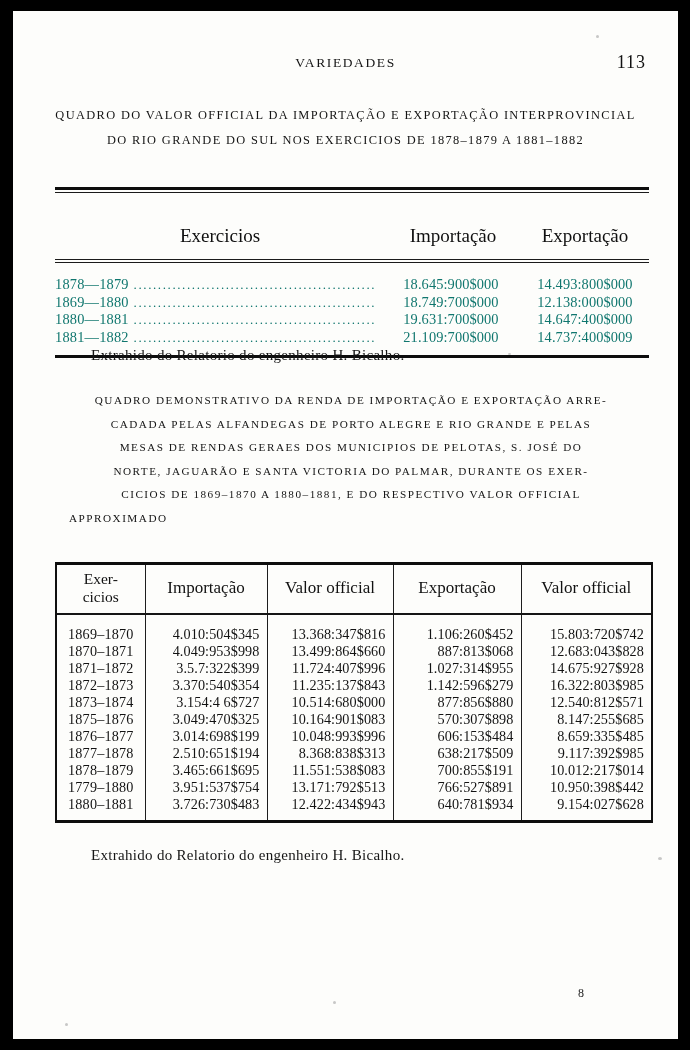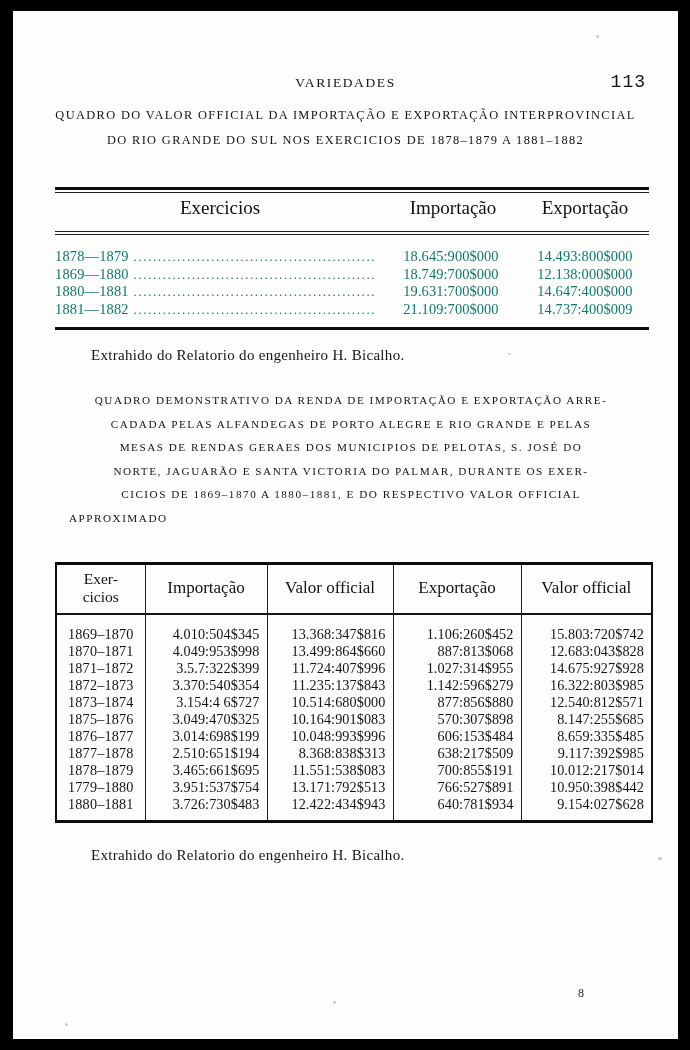--- a/index.html
+++ b/index.html
@@ -29,39 +29,38 @@
     width: 665px;
     height: 1028px;
     background: #fdfdfb;
     overflow: hidden;
   }
 
   
   .runhead {
     position: absolute;
     left: 0; right: 0;
-    top: 64px;
+    top: 44px;
     height: 24px;
   }
   .runhead-title {
     position: absolute;
     left: 0; right: 0;
     text-align: center;
     font-size: 13.5px;
     letter-spacing: 1.6px;
     color: #151515;
   }
   .runhead-folio {
     position: absolute;
     right: 32px;
     top: -3px;
     font-size: 18px;
     letter-spacing: 1px;
     color: #121212;
-    font-family: Liberation Mono, monospace;
   }
 
   
   .caption-block {
     position: absolute;
     color: #141414;
     text-align: center;
   }
   .caption-line {
     display: block;
@@ -118,20 +117,21 @@
   .rule-thin {
     height: 1px;
     background: #1b1b1b;
     width: 100%;
   }
   .rule-gap { height: 2px; }
 
   #table-1 .t1-head {
     position: relative;
     height: 38px;
+    margin-top: 28px;
   }
   #table-1 .t1-head-cell {
     position: absolute;
     top: 4px;
     font-size: 19px;
     color: #101010;
     text-align: center;
   }
   #t1-head-exercicios { left: 0;   width: 330px; }
   #t1-head-importacao { left: 334px; width: 128px; }

